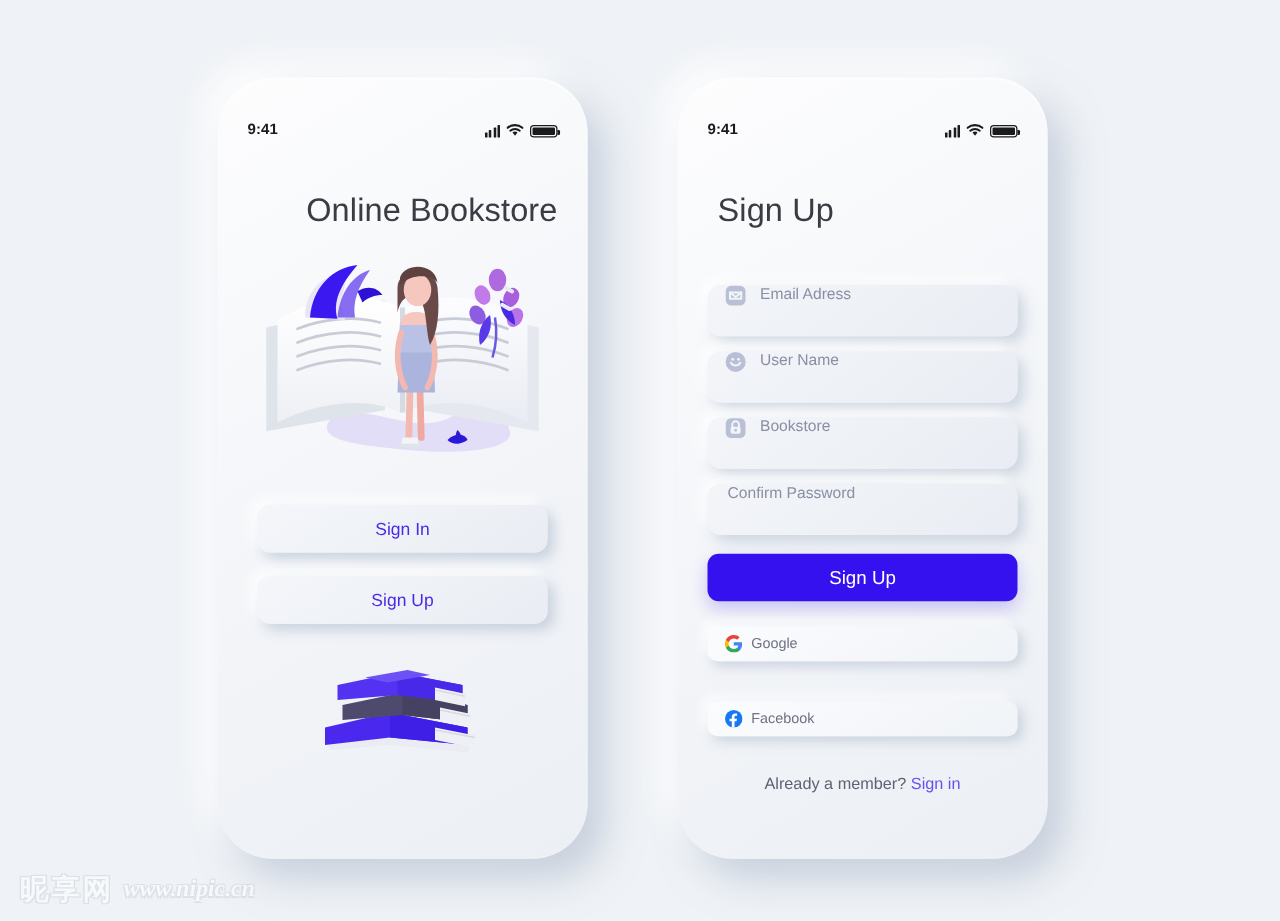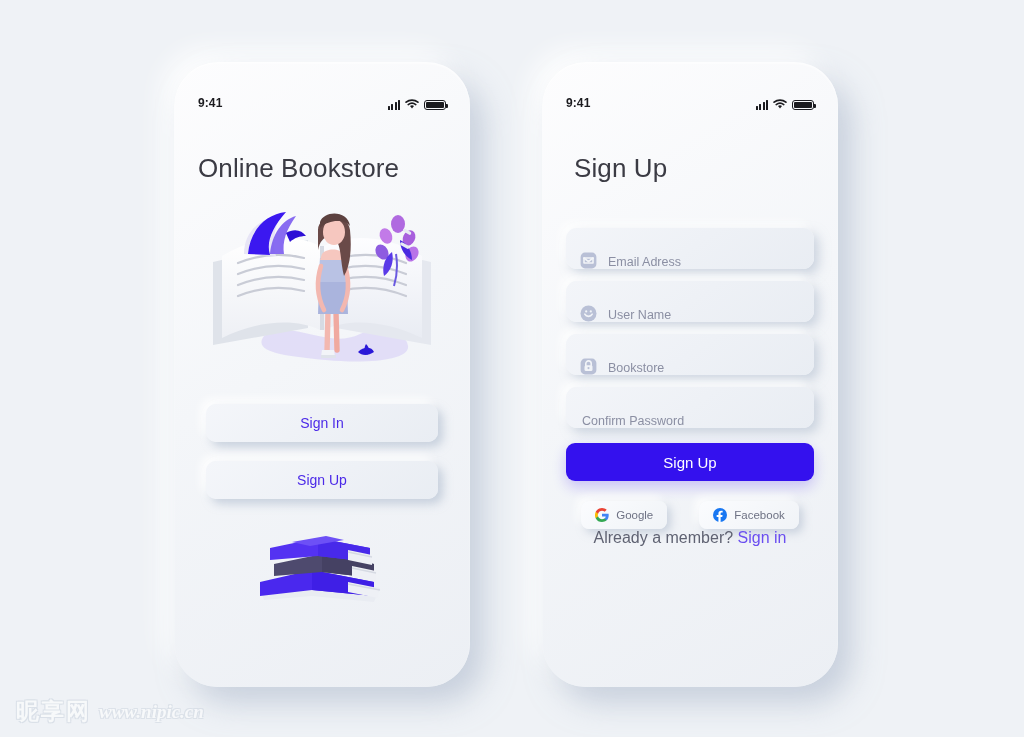--- a/index.html
+++ b/index.html
@@ -82,21 +82,21 @@
     position: absolute;
     right: -3.2px; top: 3px;
     width: 1.8px; height: 4px;
     background: #1b1b1f;
     border-radius: 0 1px 1px 0;
   }
   .batt span { display: block; width: 100%; height: 100%; background: #1b1b1f; border-radius: 1px; }
 
   
   .title-center {
-    text-align: left;
+    text-align: right;
     font-size: 26px;
     font-weight: 400;
     color: #3b3b44;
     margin-top: 35px;
     letter-spacing: 0.1px;
   }
   .title-left {
     text-align: left;
     font-size: 26px;
     font-weight: 400;
@@ -138,21 +138,21 @@
     height: 92px;
     display: flex;
     align-items: center;
     justify-content: center;
   }
 
   
   .fields { margin-top: 44px; }
   .field {
     display: flex;
-    align-items: flex-end;
+    align-items: flex-start;
     height: 41px;
     border-radius: 11px;
     background: linear-gradient(145deg, #f3f5f9, #e9edf3);
     box-shadow:
        5px 5px 11px rgba(166, 180, 200, 0.5),
       -5px -5px 10px rgba(255, 255, 255, 0.95);
     padding: 0 14px;
     margin-bottom: 12px;
     cursor: text;
   }
@@ -184,20 +184,21 @@
     user-select: none;
     box-shadow: 0 6px 14px rgba(52, 17, 238, 0.22);
   }
 
   
   .socials {
     margin-top: 20px;
     display: flex;
     justify-content: center;
     gap: 32px;
+    flex-direction: column;
   }
   .social {
     display: flex;
     align-items: center;
     gap: 7px;
     height: 28px;
     padding: 0 14px;
     border-radius: 8px;
     background: linear-gradient(145deg, #fbfcfe, #f0f3f7);
     box-shadow:
@@ -205,22 +206,23 @@
       -4px -4px 9px rgba(255, 255, 255, 0.95);
     font-size: 11.5px;
     color: #6e7284;
     cursor: pointer;
     user-select: none;
   }
   .social svg { display: block; flex: 0 0 auto; }
 
   
   .member-row {
+    margin-top: 30px;
     text-align: center;
-    font-size: 16px;
+    font-size: 13px;
     color: #5f6272;
   }
   .member-row .lnk {
     color: #6a4ef0;
     cursor: pointer;
   }
 
   
   .wm-logo {
     position: absolute;

